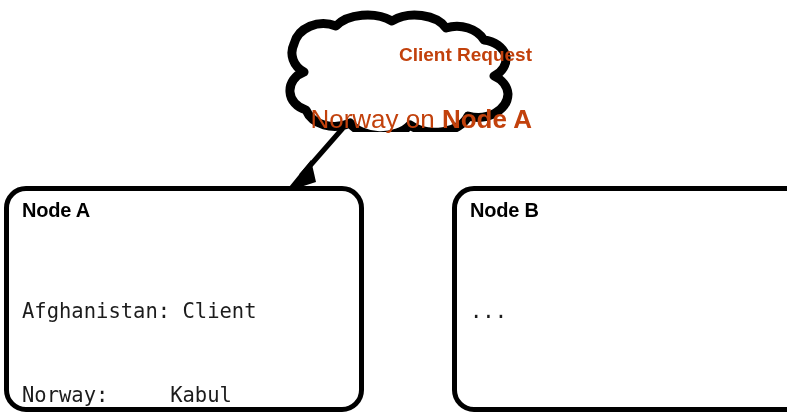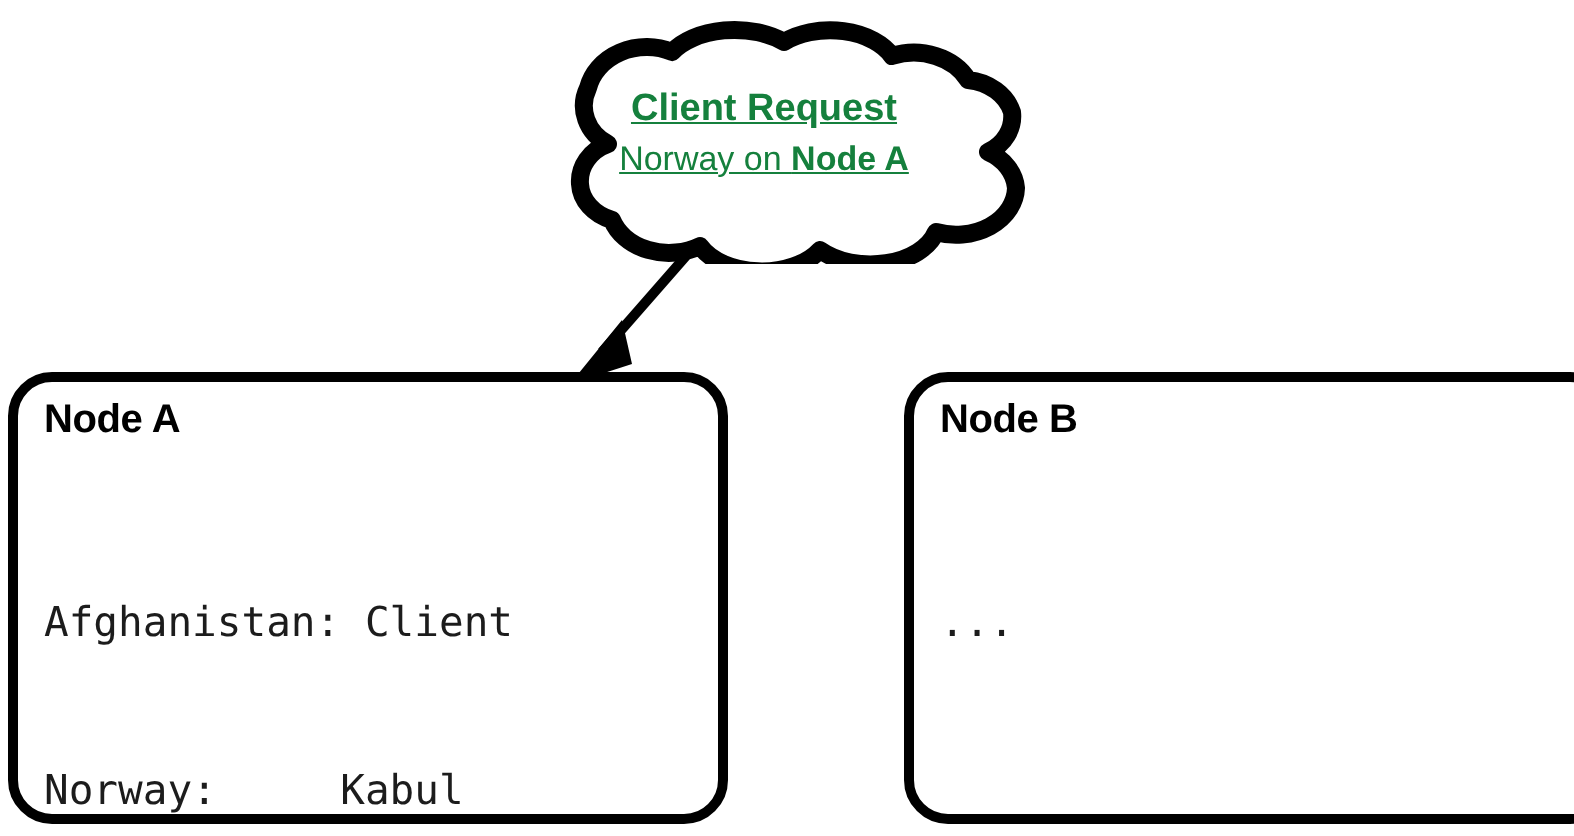--- a/index.html
+++ b/index.html
@@ -26,37 +26,37 @@
   #cloud-svg {
     position: absolute;
     left: 0;
     top: 0;
   }
   #cloud-text {
     position: absolute;
     left: 0;
     top: 32px;
     width: 300px;
-    text-align: center;
+    text-align: right;
     line-height: 25px;
-    color: #15803d;
-    text-decoration: underline;
+    color: #c2410c;
   }
   .cloud-line-1 {
     font-size: 19px;
     font-weight: bold;
     font-family: "Liberation Sans", sans-serif;
     letter-spacing: 0px;
     display: block;
   }
   .cloud-line-2 {
-    font-size: 17px;
+    font-size: 26px;
     font-weight: normal;
     font-family: "Liberation Sans", sans-serif;
     display: block;
+    margin-top: 40px;
   }
   .cloud-line-2 .bold-part {
     font-weight: bold;
   }
 
   
   #request-arrow {
     position: absolute;
     left: 275px;
     top: 120px;

